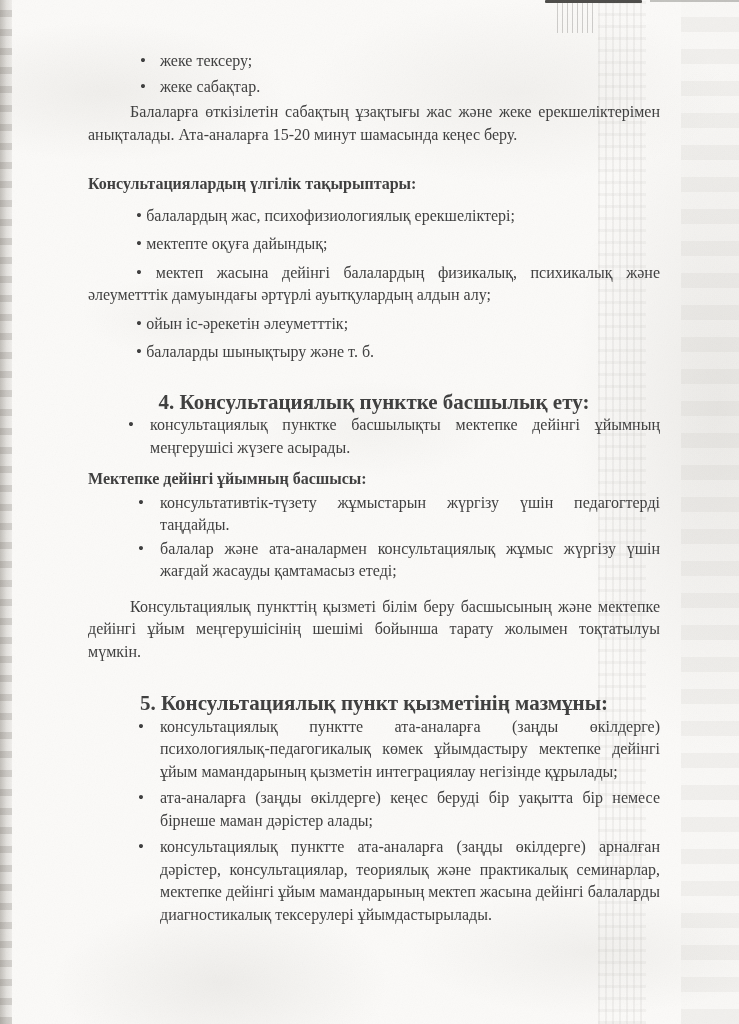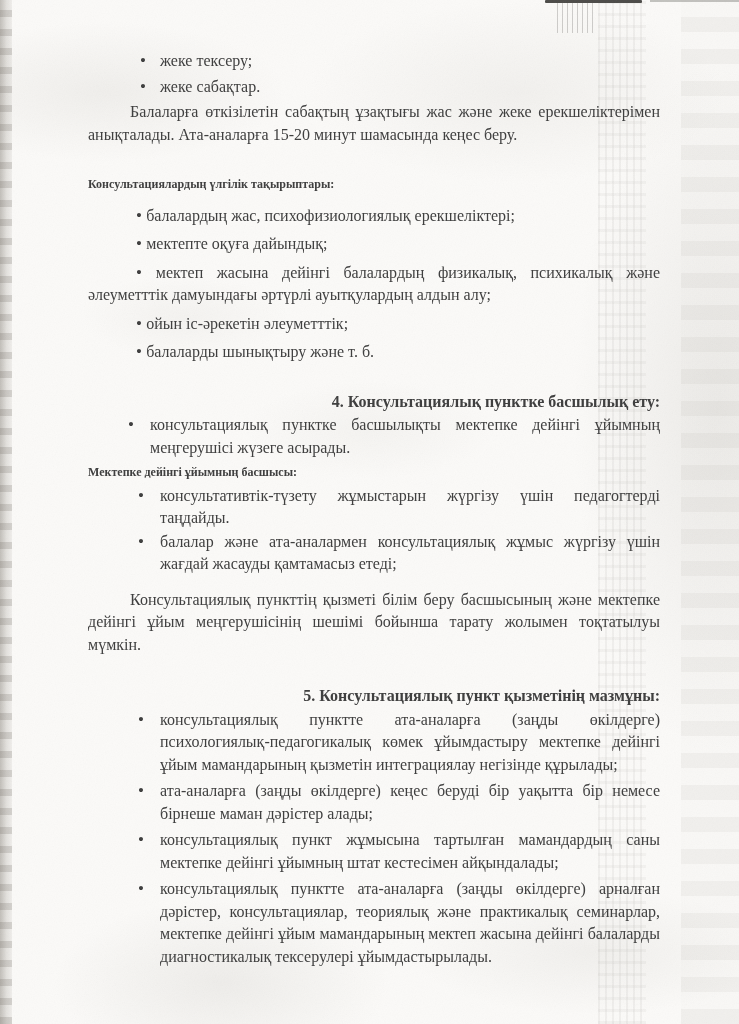--- a/index.html
+++ b/index.html
@@ -58,35 +58,35 @@
   
   .content{
     position:absolute;left:88px;top:50px;width:572px;
     font-size:16px;line-height:22.5px;
   }
   p,ul,h3{margin:0;padding:0;}
   ul{list-style:none;}
   li{text-align:justify;position:relative;}
   li::before{content:"\2022";position:absolute;font-size:17px;}
   .para{text-align:justify;text-indent:42px;}
-  .center-heading{font-weight:700;text-align:right;font-size:16px;line-height:22.5px;}
-  .subheading{font-weight:700;font-size:12px;line-height:22.5px;}
+  .center-heading{font-weight:700;text-align:center;font-size:21px;line-height:22.5px;}
+  .subheading{font-weight:700;font-size:16px;line-height:22.5px;}
 
   .intro-list li{padding-left:72px;margin-bottom:3px;text-align:left;}
   .intro-list li::before{left:52px;}
 
   .topics-heading{margin-top:27px;}
   .topics-list{margin-top:9px;}
   .topics-list li{padding-left:0;text-indent:48px;margin-bottom:6px;}
   .topics-list li::before{content:"\2022\00a0";position:static;}
 
   .s4-heading{margin-top:27px;margin-bottom:1px;}
   .s4-list li{padding-left:62px;}
   .s4-list li::before{left:40px;}
-  .s4-sub{margin-top:2px;}
+  .s4-sub{margin-top:9px;}
   .s4b-list{margin-top:1px;}
   .s4b-list li{padding-left:72px;margin-bottom:1px;}
   .s4b-list li::before{left:50px;}
   .closing-para{margin-top:13px;}
 
   .s5-heading{margin-top:29px;margin-bottom:1px;}
   .s5-list li{padding-left:72px;margin-bottom:4px;}
   .s5-list li::before{left:50px;}
 </style>
 </head>
@@ -135,18 +135,17 @@
     <ul class="s4b-list">
       <li>консультативтік-түзету жұмыстарын жүргізу үшін педагогтерді таңдайды.</li>
       <li>балалар және ата-аналармен консультациялық жұмыс жүргізу үшін жағдай жасауды қамтамасыз етеді;</li>
     </ul>
     <p class="para closing-para">Консультациялық пункттің қызметі білім беру басшысының және мектепке дейінгі ұйым меңгерушісінің шешімі бойынша тарату жолымен тоқтатылуы мүмкін.</p>
 
     <h3 class="center-heading s5-heading">5. Консультациялық пункт қызметінің мазмұны:</h3>
     <ul class="s5-list">
       <li>консультациялық пунктте ата-аналарға (заңды өкілдерге) психологиялық-педагогикалық көмек ұйымдастыру мектепке дейінгі ұйым мамандарының қызметін интеграциялау негізінде құрылады;</li>
       <li>ата-аналарға (заңды өкілдерге) кеңес беруді бір уақытта бір немесе бірнеше маман дәрістер алады;</li>
-      <li>консультациялық пункт жұмысына тартылған мамандардың саны мектепке дейінгі ұйымның штат кестесімен айқындалады;</li>
       <li>консультациялық пунктте ата-аналарға (заңды өкілдерге) арналған дәрістер, консультациялар, теориялық және практикалық семинарлар, мектепке дейінгі ұйым мамандарының мектеп жасына дейінгі балаларды диагностикалық тексерулері ұйымдастырылады.</li>
     </ul>
 
   </div>
 </div>
 
 </body></html>

